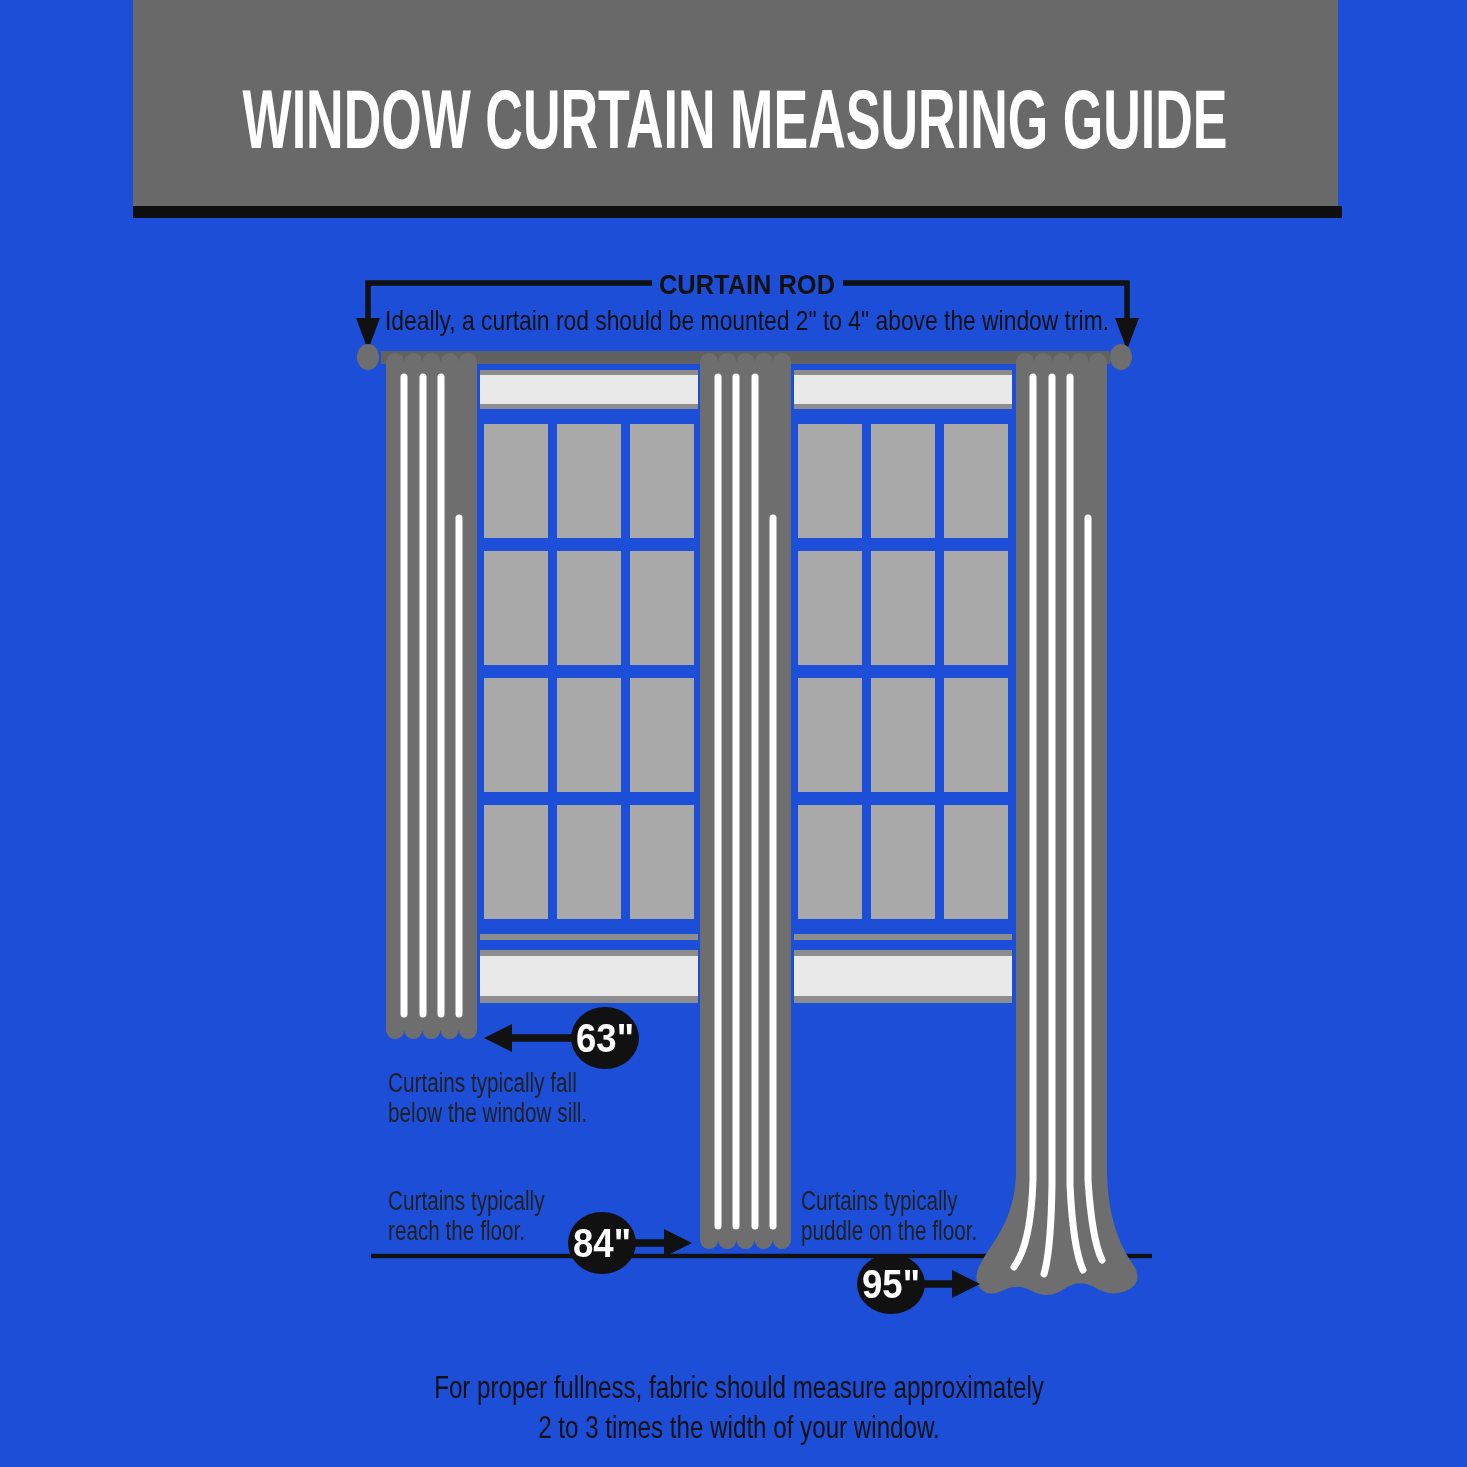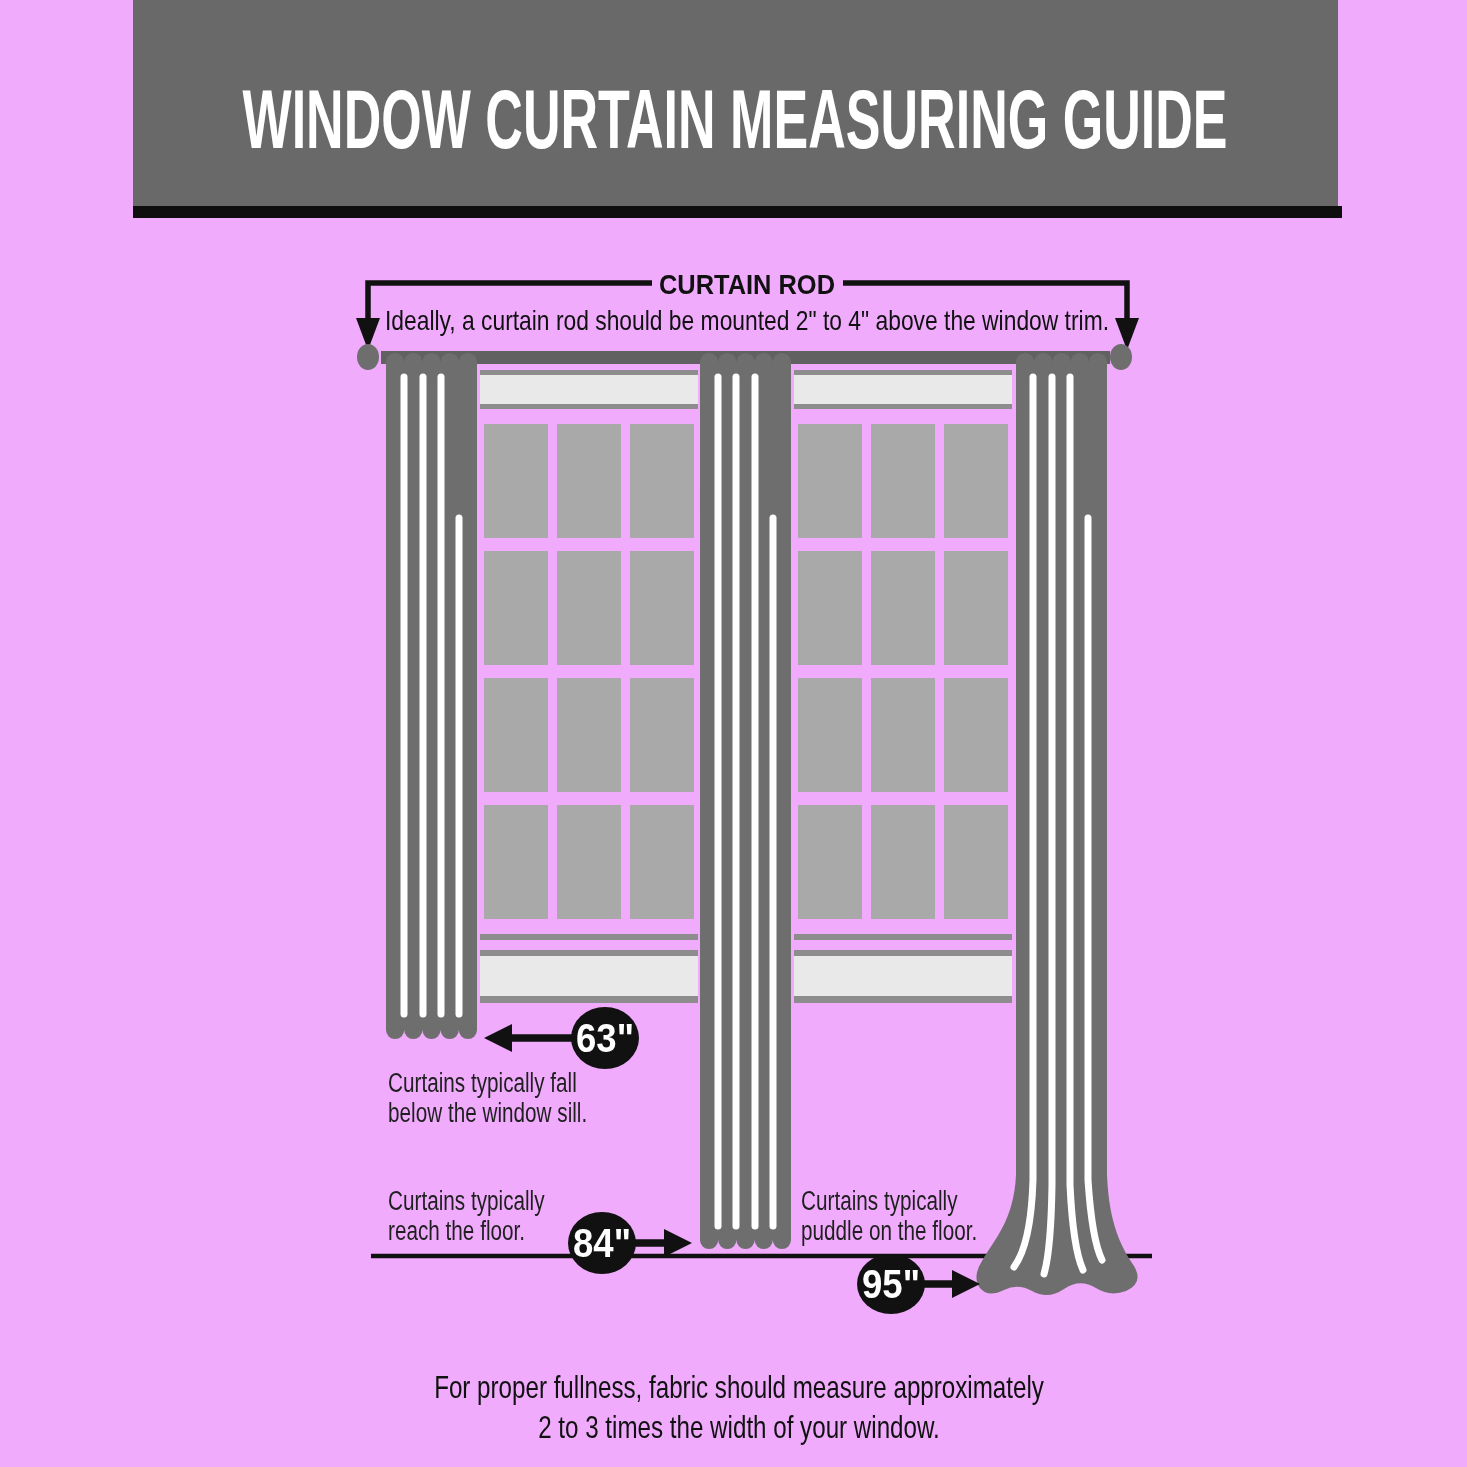--- a/index.html
+++ b/index.html
@@ -1,16 +1,16 @@
 <!DOCTYPE html>
 <html style="--header_bg: #696969; --header_bar: #0e0e0e; --curtain: #6e6e6e; --rod: #616161; --pane: #a9a9a9; --trim_line: #8d8d8d; --trim_band: #e9e9e9; --annotation: #111111; --text: #1f1f1f;"><head>
 <meta charset="utf-8">
 <style>
   html,body{margin:0;padding:0;background:#ffffff;}
-  .stage{position:relative;width:1467px;height:1467px;background:#f0abfc;overflow:hidden;
+  .stage{position:relative;width:1467px;height:1467px;background:#1d4ed8;overflow:hidden;
          font-family:"Liberation Sans","DejaVu Sans",sans-serif;}
   svg{position:absolute;left:0;top:0;}
   .header-bg{fill:var(--header_bg,#696969);}
   .header-bar{fill:var(--header_bar,#0e0e0e);}
   .title-text{fill:#ffffff;font-weight:bold;font-size:84px;letter-spacing:0px;}
   .ann-stroke{stroke:var(--annotation,#111111);fill:none;}
   .ann-fill{fill:var(--annotation,#111111);stroke:none;}
   .rod-fill{fill:var(--rod,#616161);}
   .curtain-fill{fill:var(--curtain,#6e6e6e);}
   .fold{stroke:#ffffff;stroke-width:7;fill:none;stroke-linecap:round;}

